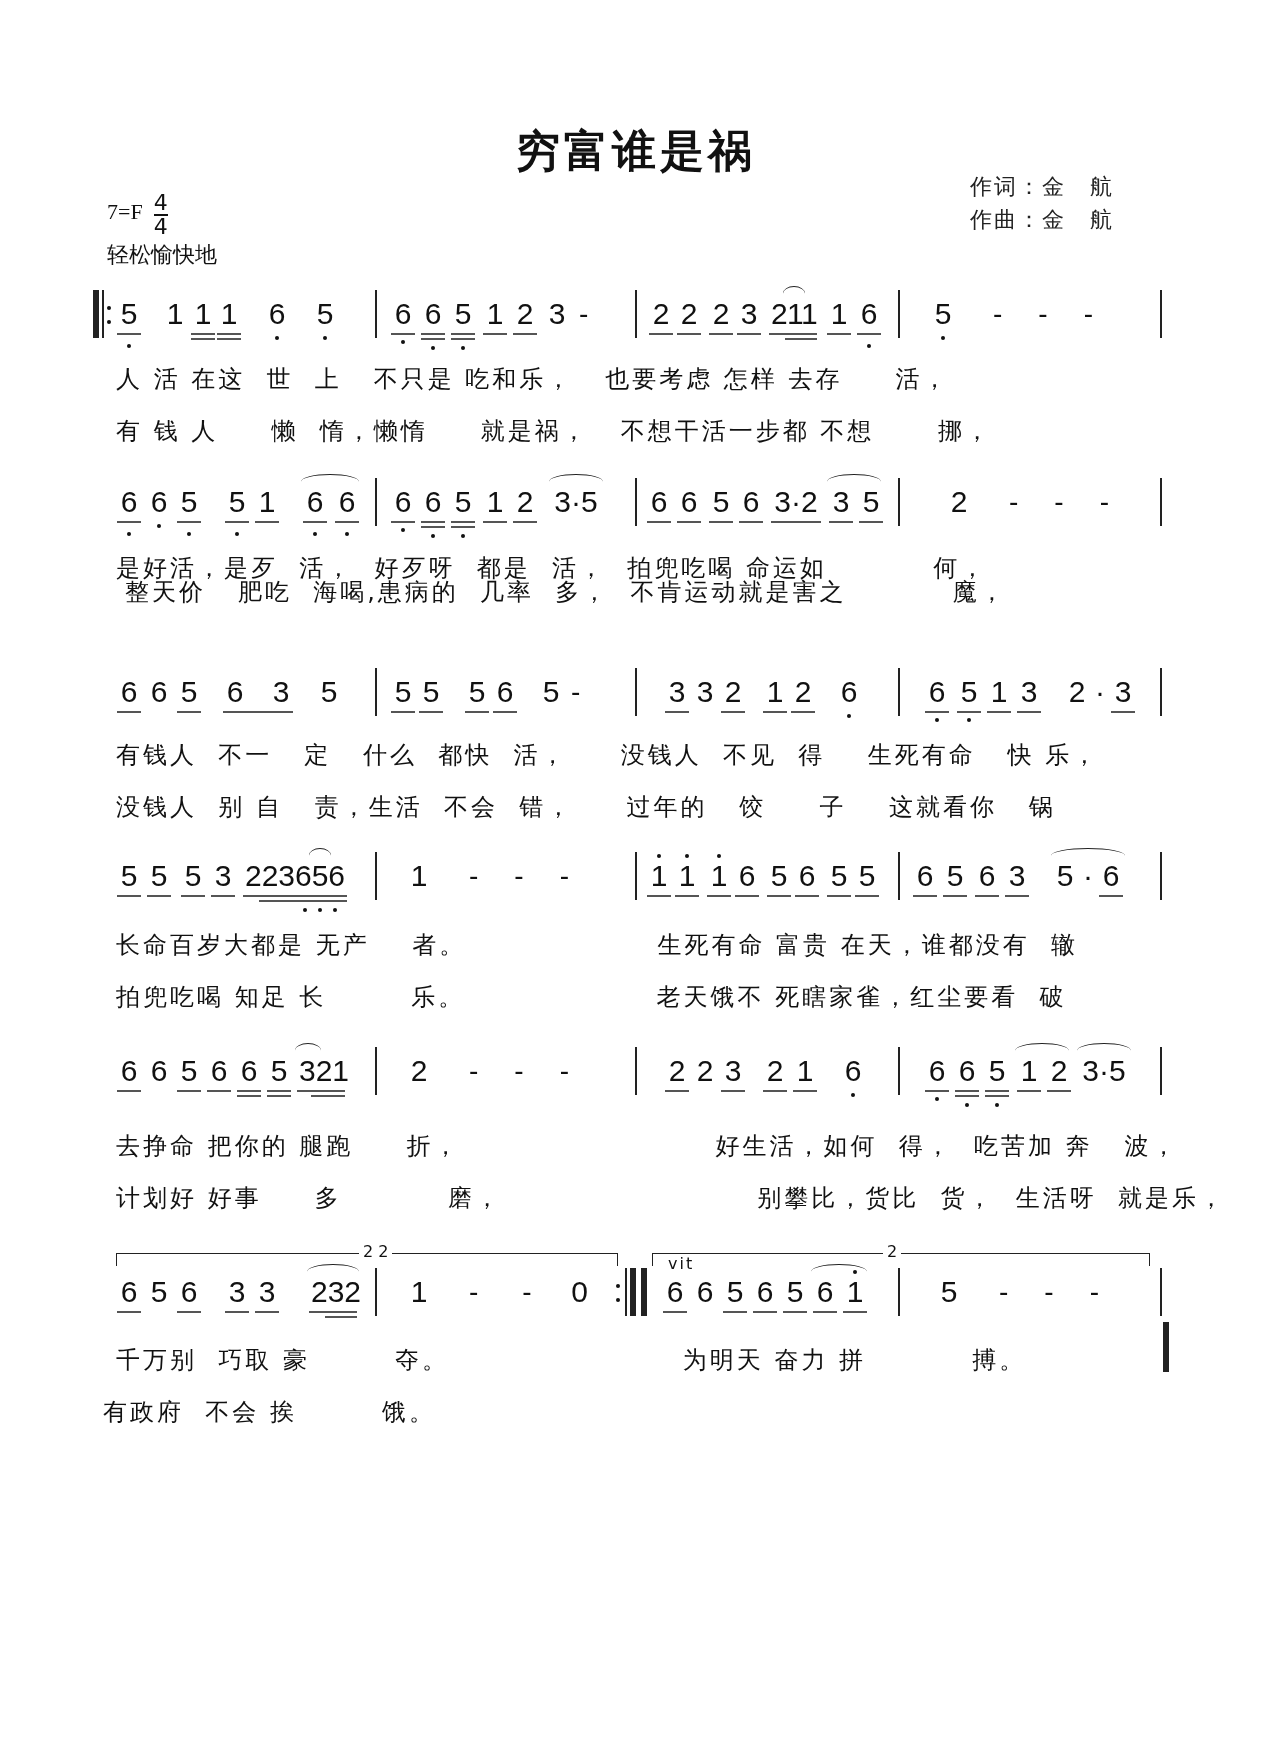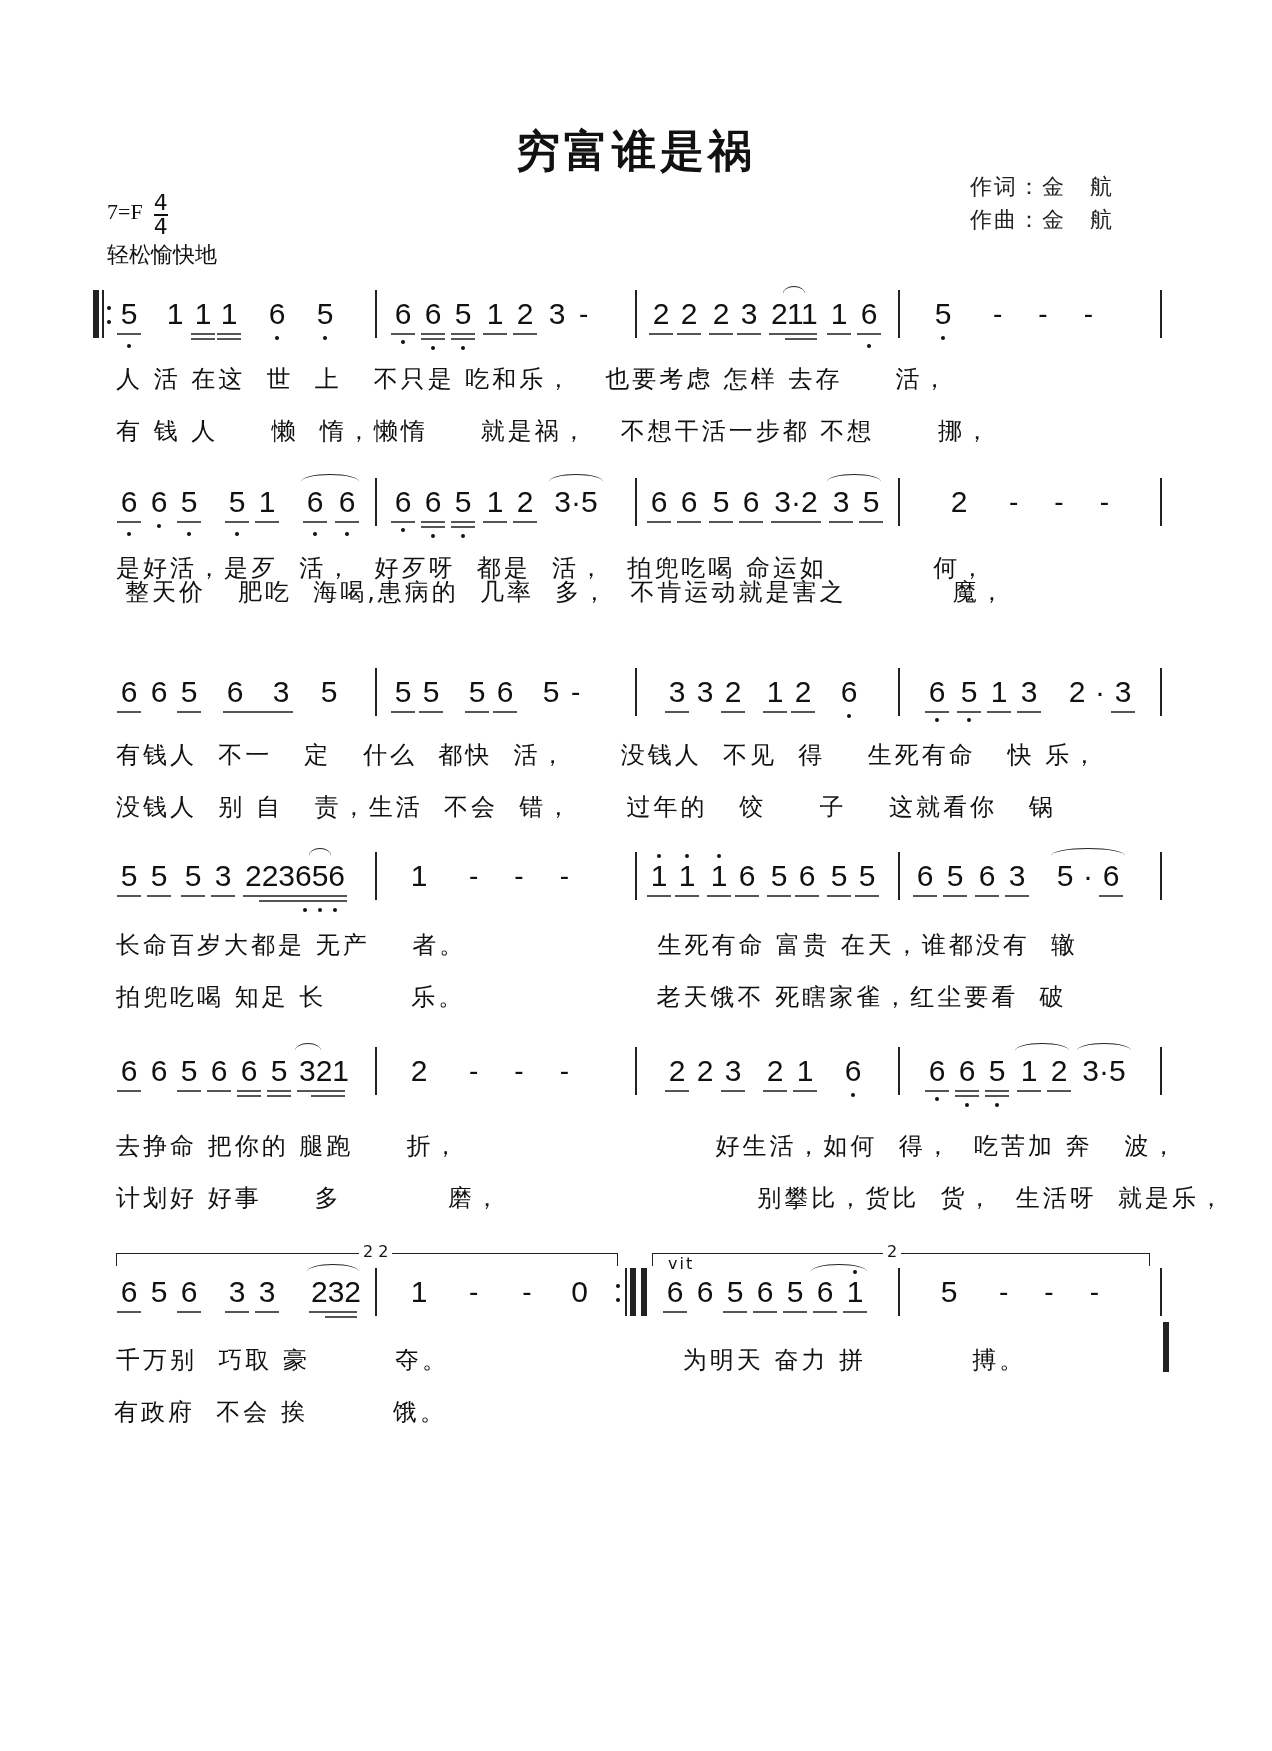--- a/index.html
+++ b/index.html
@@ -308,13 +308,13 @@
   <div class="measure" style="left:846px;">
     <span class="note" style="width:20px;">5</span>
     <span class="dash" style="margin-left:40px;">-</span>
     <span class="dash" style="margin-left:36px;">-</span>
     <span class="dash" style="margin-left:36px;">-</span>
   </div>
   <div class="bar-line" style="left:1067px;"></div>
 </div>
 <div class="bar-thick" style="left:1163px; top:1322px; height:50px; position:absolute;"></div>
 <div class="lyric" style="left:116px; top:1344px;">千万别  巧取 豪        夺。                      为明天 奋力 拼          搏。</div>
-<div class="lyric" style="left:114px; top:1396px;">有政府  不会 挨        饿。</div>
+<div class="lyric" style="left:103px; top:1396px;">有政府  不会 挨        饿。</div>
 
 </body></html>

